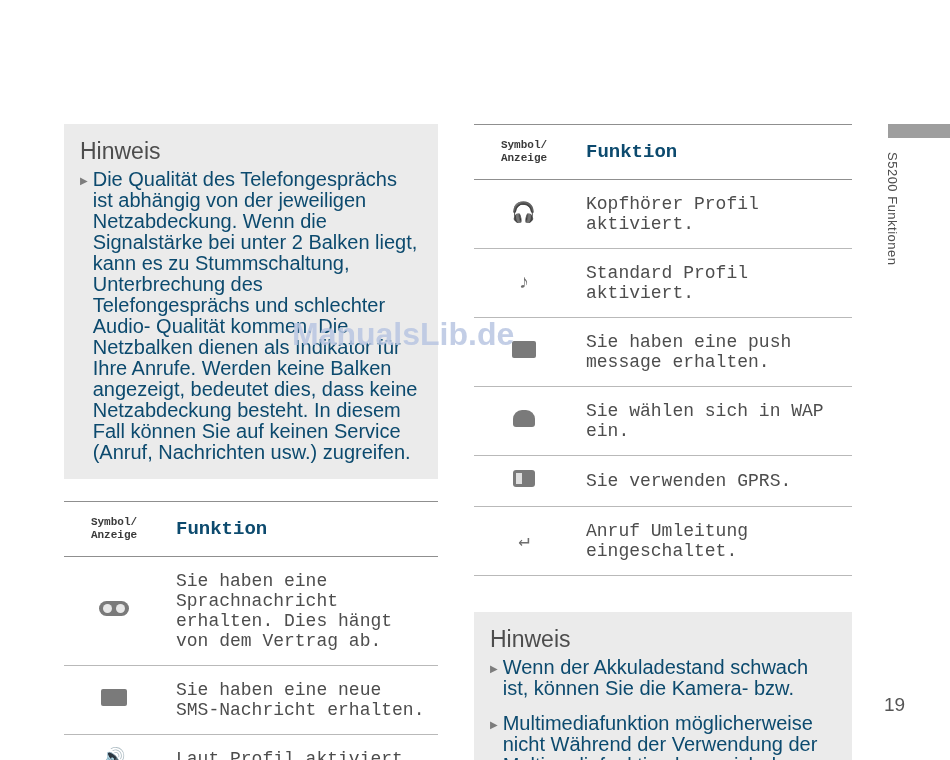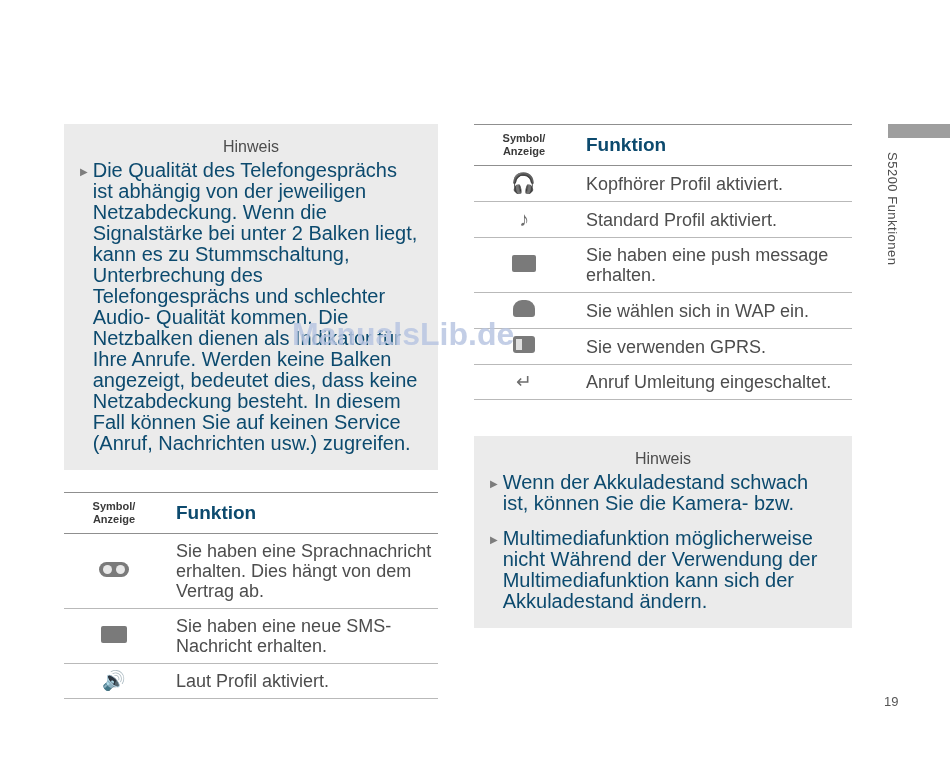--- a/index.html
+++ b/index.html
@@ -37,25 +37,24 @@
     width: 378px;
   }
 
   
   .notebox {
     background: #ebebeb;
     padding: 14px 16px 16px 16px;
     box-sizing: border-box;
   }
   .notebox .note-title {
-    font-size: 16px;
+    font-size: 23px;
     color: #4d4d4d;
     margin-bottom: 4px;
     font-weight: 400;
-    text-align: center;
   }
   .note-item {
     display: flex;
     align-items: flex-start;
     margin-top: 4px;
   }
   .note-bullet {
     flex: 0 0 auto;
     color: #7d7d7d;
     font-size: 10px;
@@ -72,21 +71,22 @@
   
   .symtable {
     width: 100%;
     border-collapse: collapse;
     table-layout: fixed;
   }
   .symtable th, .symtable td {
     border-bottom: 1px solid #b9b9b9;
     text-align: left;
     vertical-align: middle;
-    padding: 7px 4px;
+    padding: 14px 4px;
+    font-family: Liberation Mono, monospace;
   }
   .symtable thead th {
     border-bottom: 1px solid #8f8f8f;
     border-top: 1px solid #8f8f8f;
   }
   .symtable .col-sym {
     width: 92px;
     text-align: center;
   }
   .th-sym {
@@ -223,21 +223,21 @@
     width: 22px;
     font-size: 13px;
     color: #4d4d4d;
     writing-mode: vertical-rl;
     letter-spacing: 0.5px;
   }
   .page-number {
     position: absolute;
     left: 884px;
     top: 694px;
-    font-size: 13px;
+    font-size: 19px;
     color: #555555;
   }
 
   
   .watermark {
     position: absolute;
     left: 292px;
     top: 316px;
     font-size: 32px;
     font-weight: bold;

